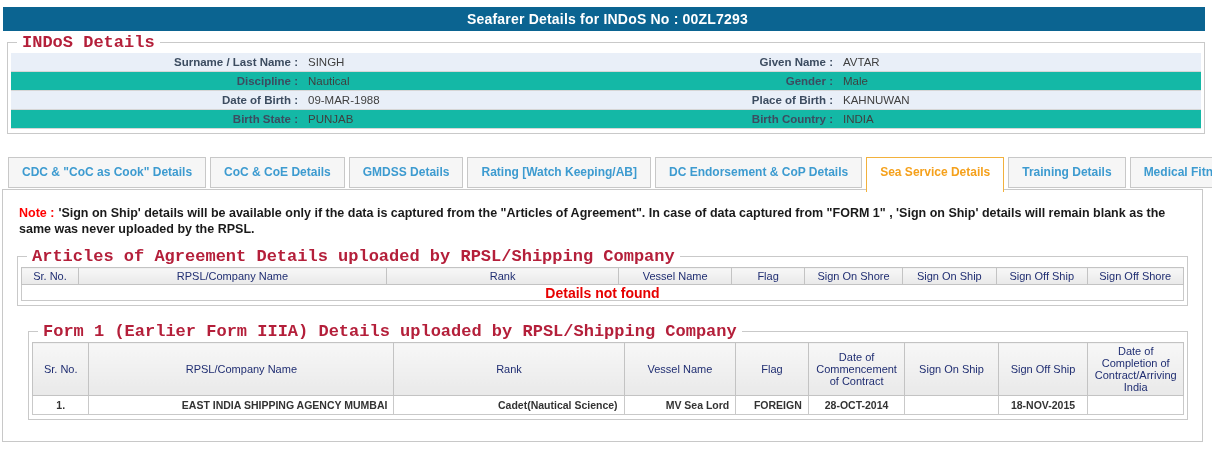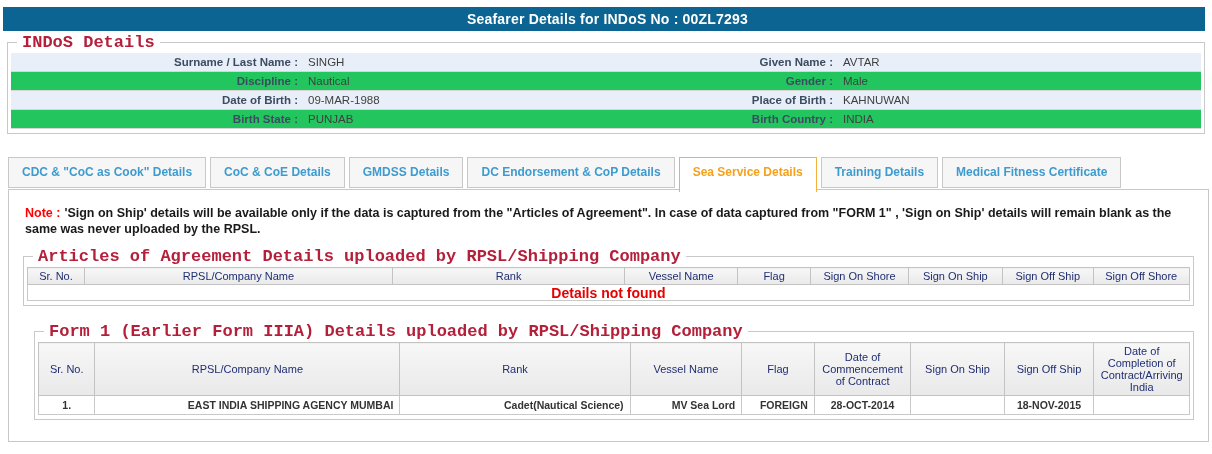--- a/index.html
+++ b/index.html
@@ -29,21 +29,21 @@
     color:#b41f3a; font-weight:bold; font-size:17px;
     margin-left:6px; padding:0 5px;font-family:Liberation Mono, monospace;
   }
 
   
   .indos-fs { position:absolute; top:33px; left:7px; width:1198px; }
   .indos-row {
     display:grid; grid-template-columns:292px 320px 215px auto;
     height:19px; line-height:18px;
     border-bottom:1px solid #d6d6d6;
-    background:#22c55e;
+    background:#14b8a6;
   }
   .indos-row.alt { background:#e9eff8; }
   .indos-row .cell { font-size:11.5px; white-space:nowrap; overflow:hidden; }
   .indos-row .lbl { text-align:right; font-weight:bold; color:#3c4c60; padding-right:5px; }
   .indos-row .val { text-align:left; color:#3f3f3f; padding-left:5px; }
 
   
   .tab-strip {
     position:absolute; top:157px; left:8px; z-index:3;
     display:flex; align-items:flex-start; gap:4px;
@@ -55,21 +55,21 @@
     white-space:nowrap; cursor:pointer;
   }
   .tab.active {
     height:35px; background:#ffffff;
     border:1px solid #f2b13d; border-bottom:none;
     color:#f5a11c;
   }
 
   
   .tab-panel {
-    position:absolute; top:189px; left:8px; width:1201px; height:253px;
+    position:absolute; top:189px; left:2px; width:1201px; height:253px;
     border:1px solid #c8c8c8; background:#fff; z-index:1;
   }
   .note {
     margin:15px 18px 0 16px;
     font-size:12.5px; font-weight:bold; color:#1a1a1a; line-height:16px;
   }
   .note .note-prefix { color:#ff0000; margin-right:4px; }
 
   .table-fs { margin:10px 14px 0 14px; }
   .table-fs.second { margin-top:16px;margin-left:25px; }
@@ -127,20 +127,21 @@
           <div class="cell lbl">Birth Country :</div>
           <div class="cell val">INDIA</div>
         </div>
       </div>
   </fieldset>
 
   <div class="tab-strip" id="tab-strip">
       <div class="tab">CDC &amp; "CoC as Cook" Details</div>
       <div class="tab">CoC &amp; CoE Details</div>
       <div class="tab">GMDSS Details</div>
+      <div class="tab">Rating [Watch Keeping/AB]</div>
       <div class="tab">DC Endorsement &amp; CoP Details</div>
       <div class="tab active">Sea Service Details</div>
       <div class="tab">Training Details</div>
       <div class="tab">Medical Fitness Certificate</div>
     </div>
 
   <div class="tab-panel">
 
     <div class="note">
       <span class="note-prefix">Note :</span><span>'Sign on Ship' details will be available only if the data is captured from the "Articles of Agreement". In case of data captured from "FORM 1" , 'Sign on Ship' details will remain blank as the same was never uploaded by the RPSL.</span>

